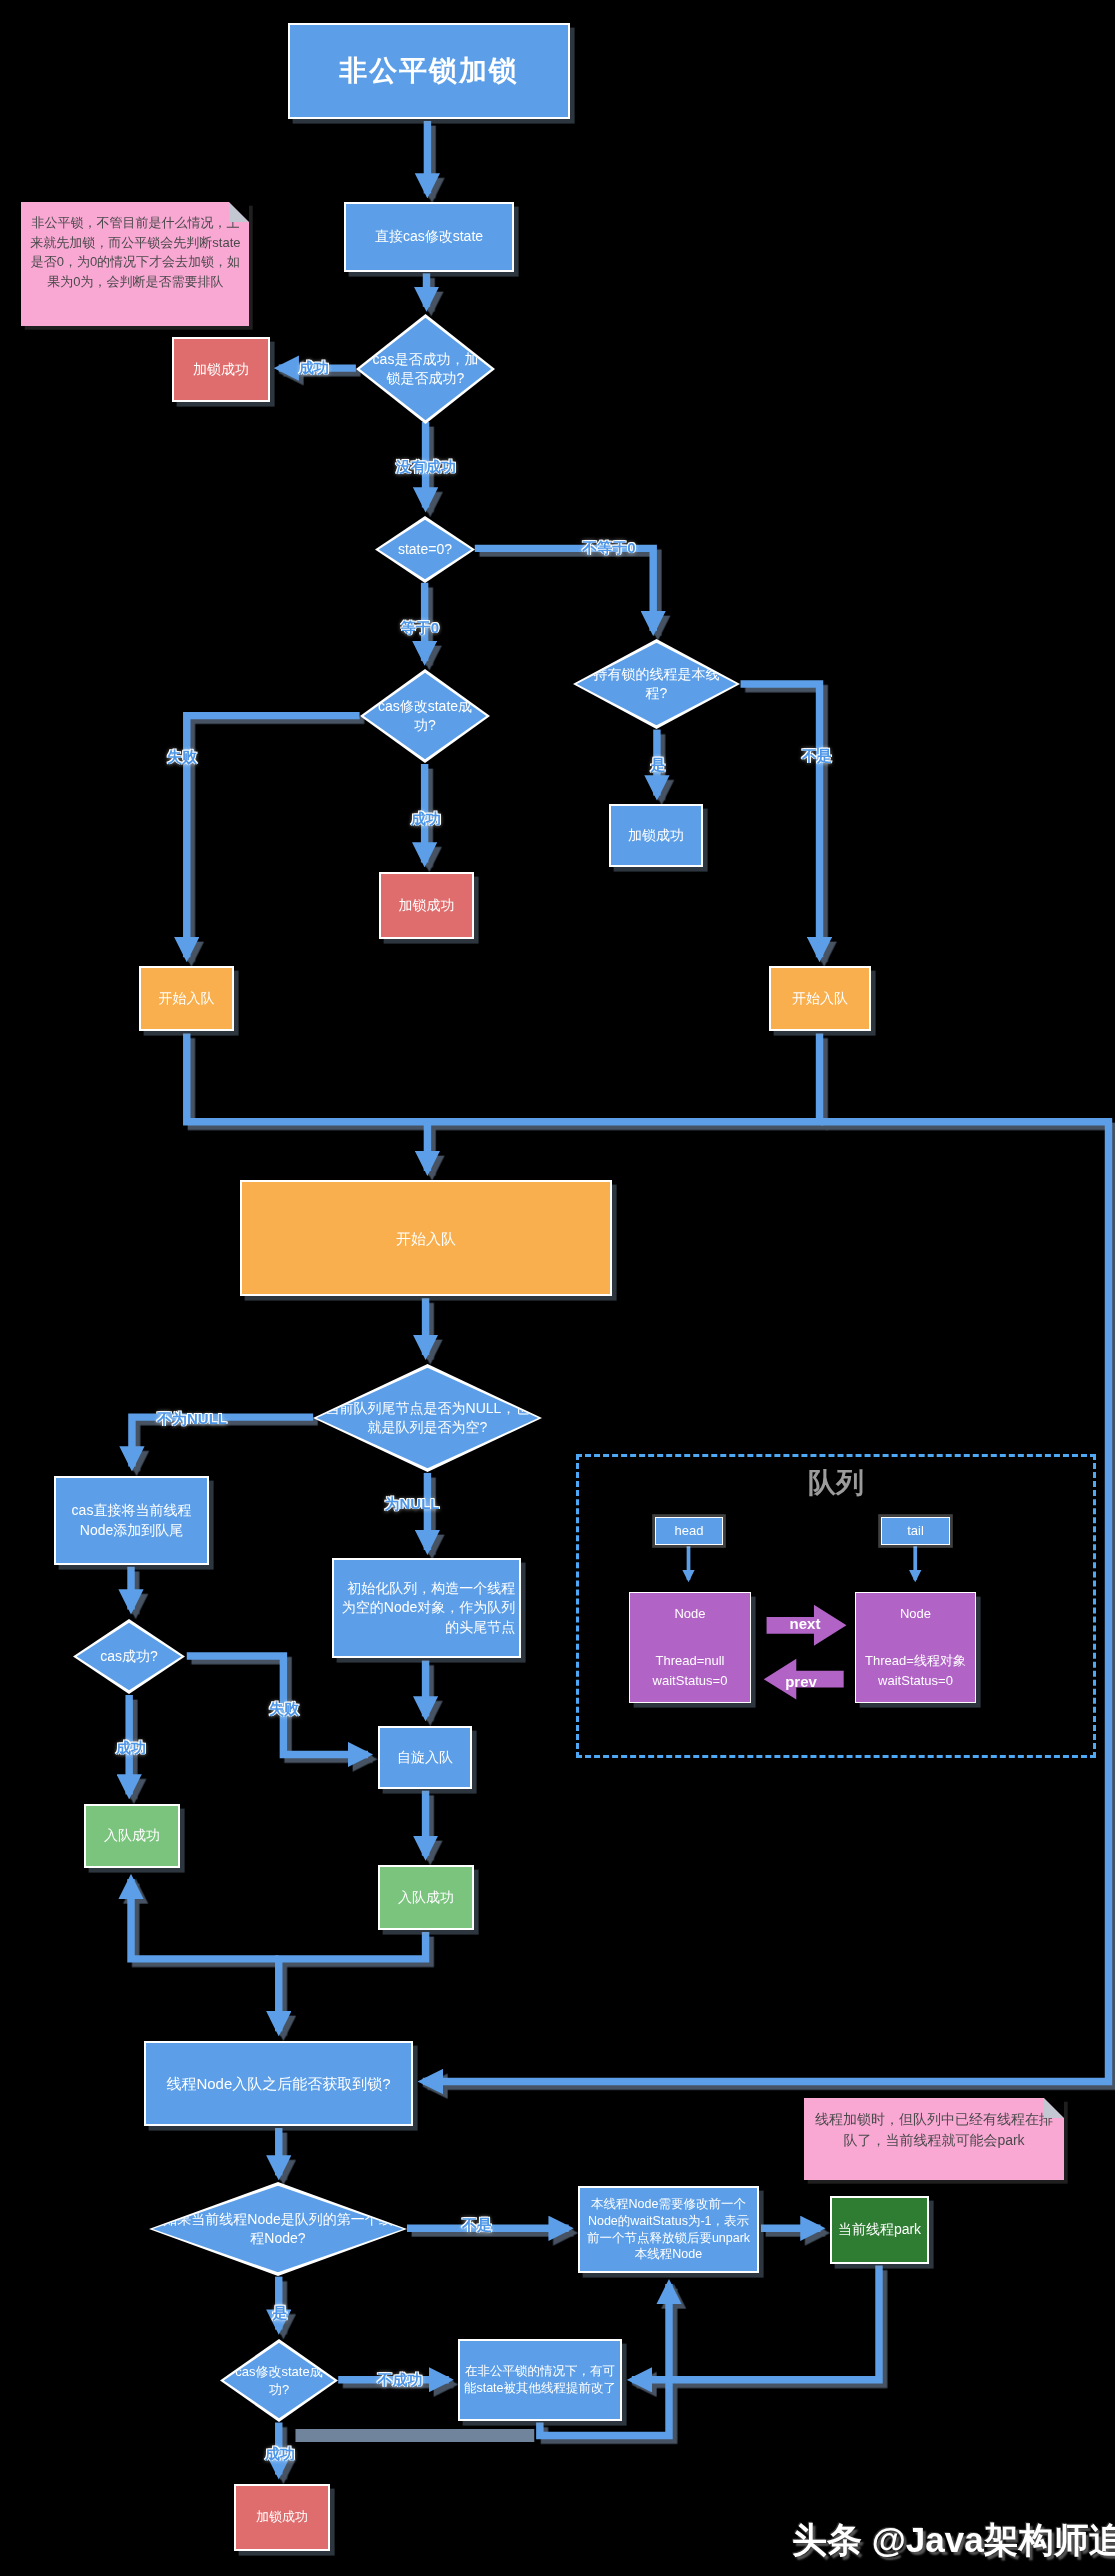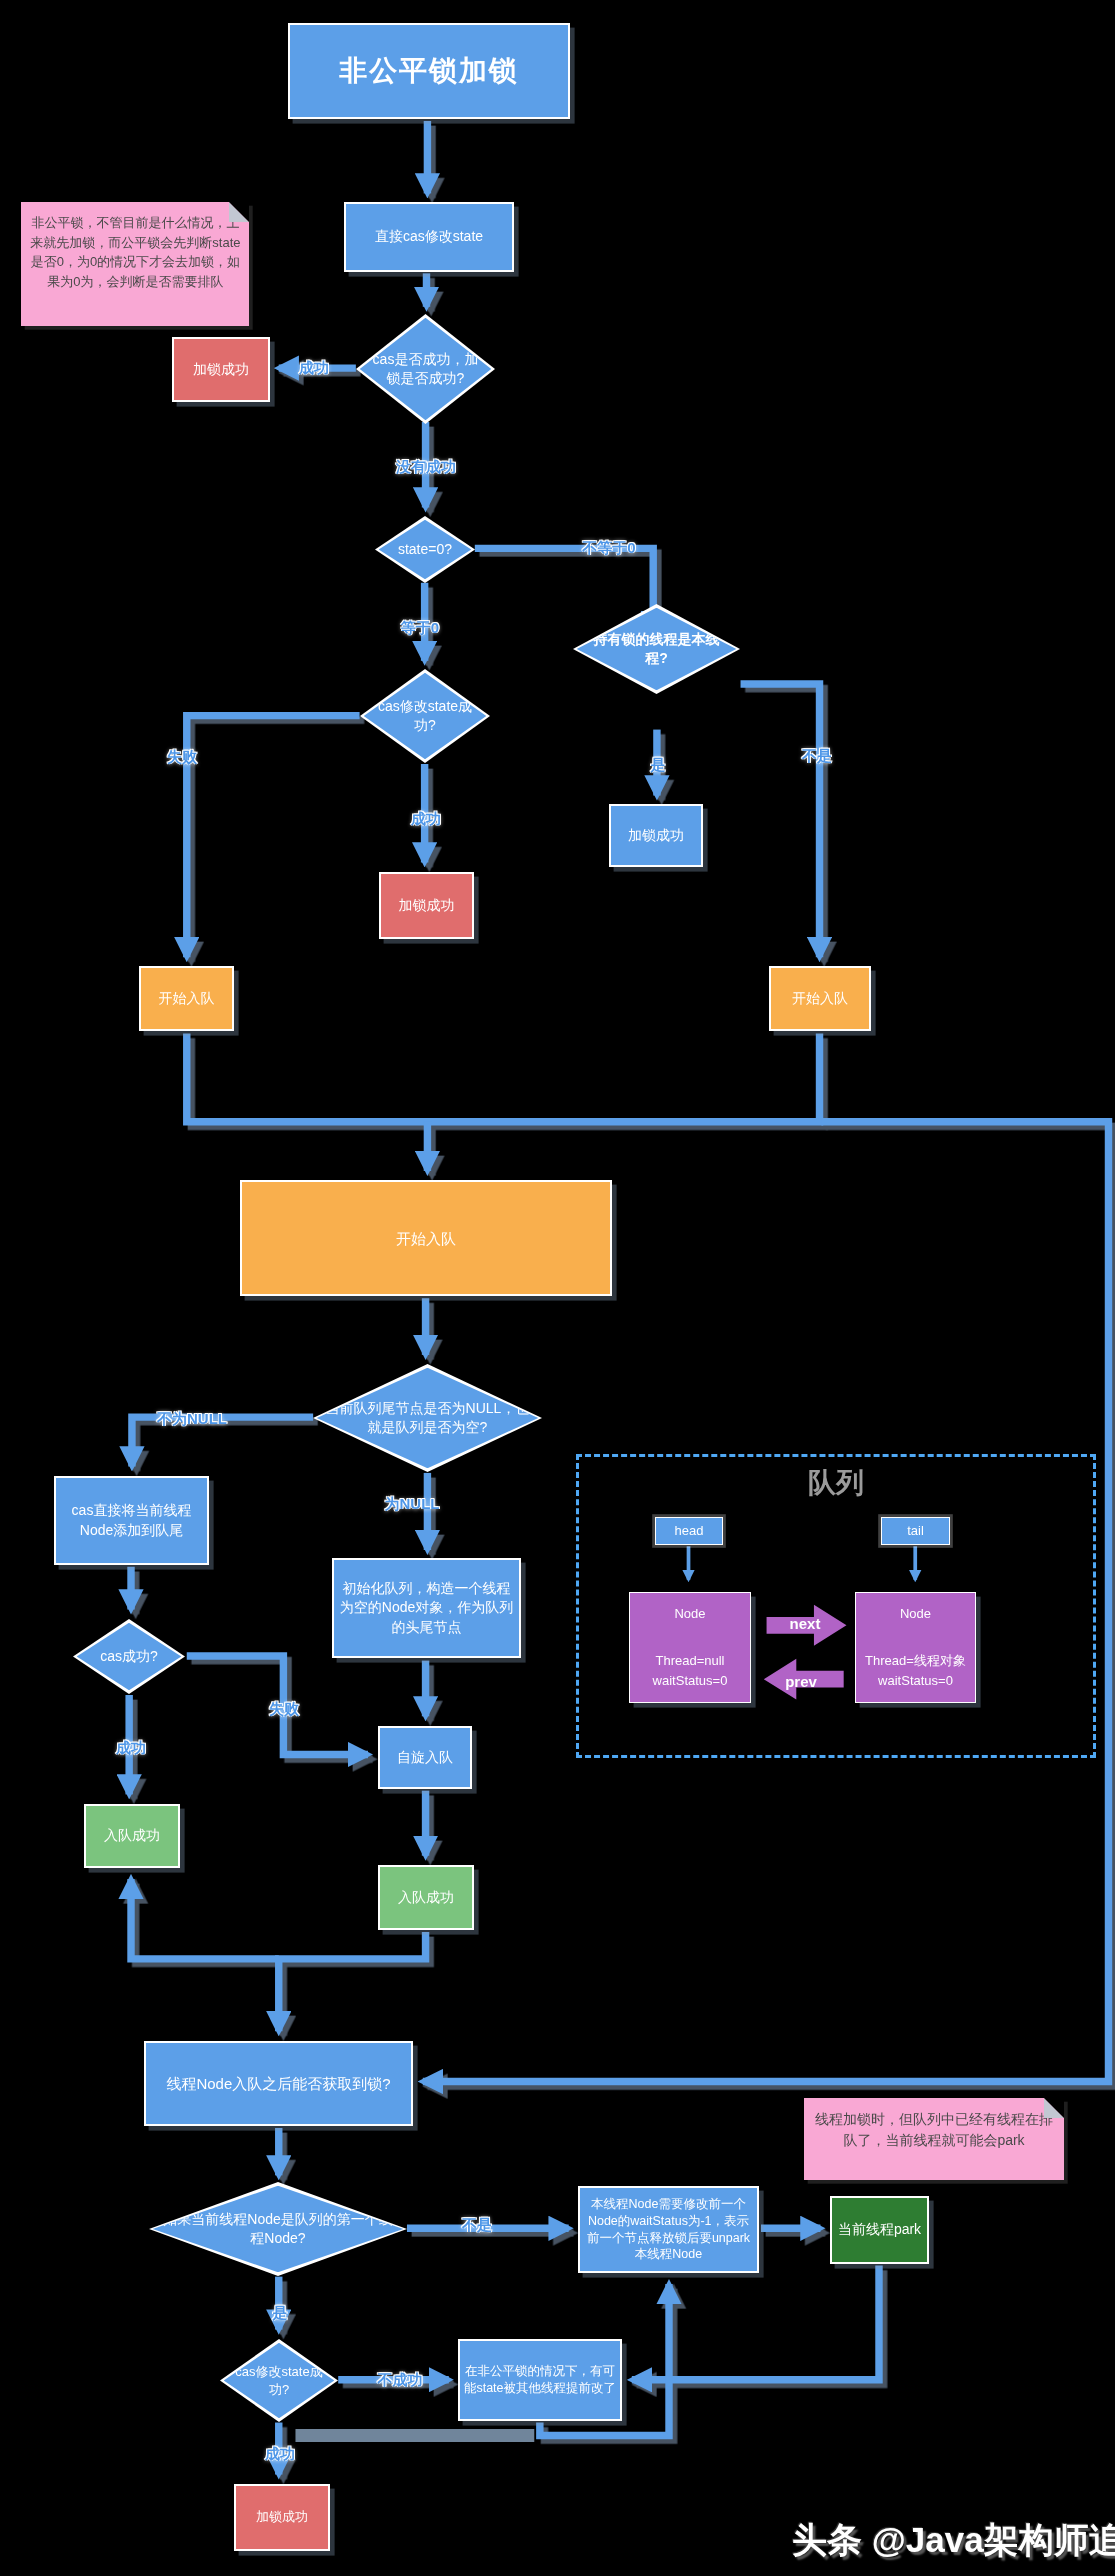--- a/index.html
+++ b/index.html
@@ -144,21 +144,21 @@
     </div>
 
   <div class="box orange big" style="left:240px;top:1180px;width:372px;height:116px;">
     <span>开始入队</span>
     </div>
 
   <div class="box blue" style="left:54px;top:1476px;width:155px;height:89px;">
     <span>cas直接将当前线程Node添加到队尾</span>
     </div>
 
-  <div class="box blue" style="left:332px;top:1558px;width:189px;height:100px;">
+  <div class="box blue" style="left:332px;top:1558px;width:189px;height:100px;text-align:right;">
     <span>初始化队列，构造一个线程为空的Node对象，作为队列的头尾节点</span>
     </div>
 
   <div class="box blue" style="left:378px;top:1726px;width:94px;height:63px;">
     <span>自旋入队</span>
     </div>
 
   <div class="box green" style="left:84px;top:1804px;width:96px;height:64px;">
     <span>入队成功</span>
     </div>
@@ -198,21 +198,21 @@
       <span>state=0?</span>
       </div>
     </div>
 
   <div class="diamond" style="left:360px;top:669px;width:130px;height:94px;">
     <div class="in">
       <span>cas修改state成功?</span>
       </div>
     </div>
 
-  <div class="diamond" style="left:573px;top:604px;width:167px;height:90px;font-weight:bold;">
+  <div class="diamond" style="left:573px;top:639px;width:167px;height:90px;">
     <div class="in">
       <span>持有锁的线程是本线程?</span>
       </div>
     </div>
 
   <div class="diamond" style="left:313px;top:1364px;width:229px;height:108px;">
     <div class="in">
       <span>当前队列尾节点是否为NULL，也就是队列是否为空?</span>
       </div>
     </div>

